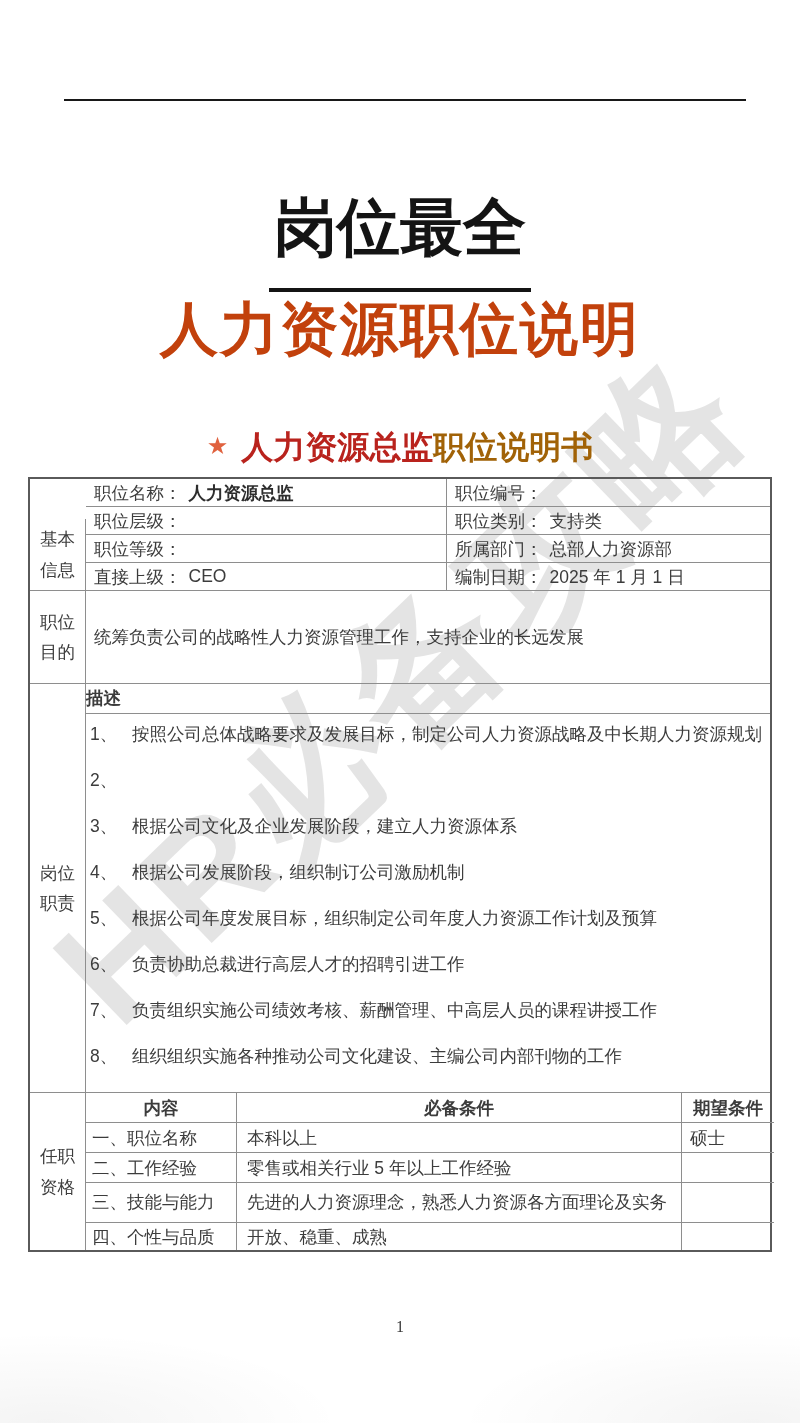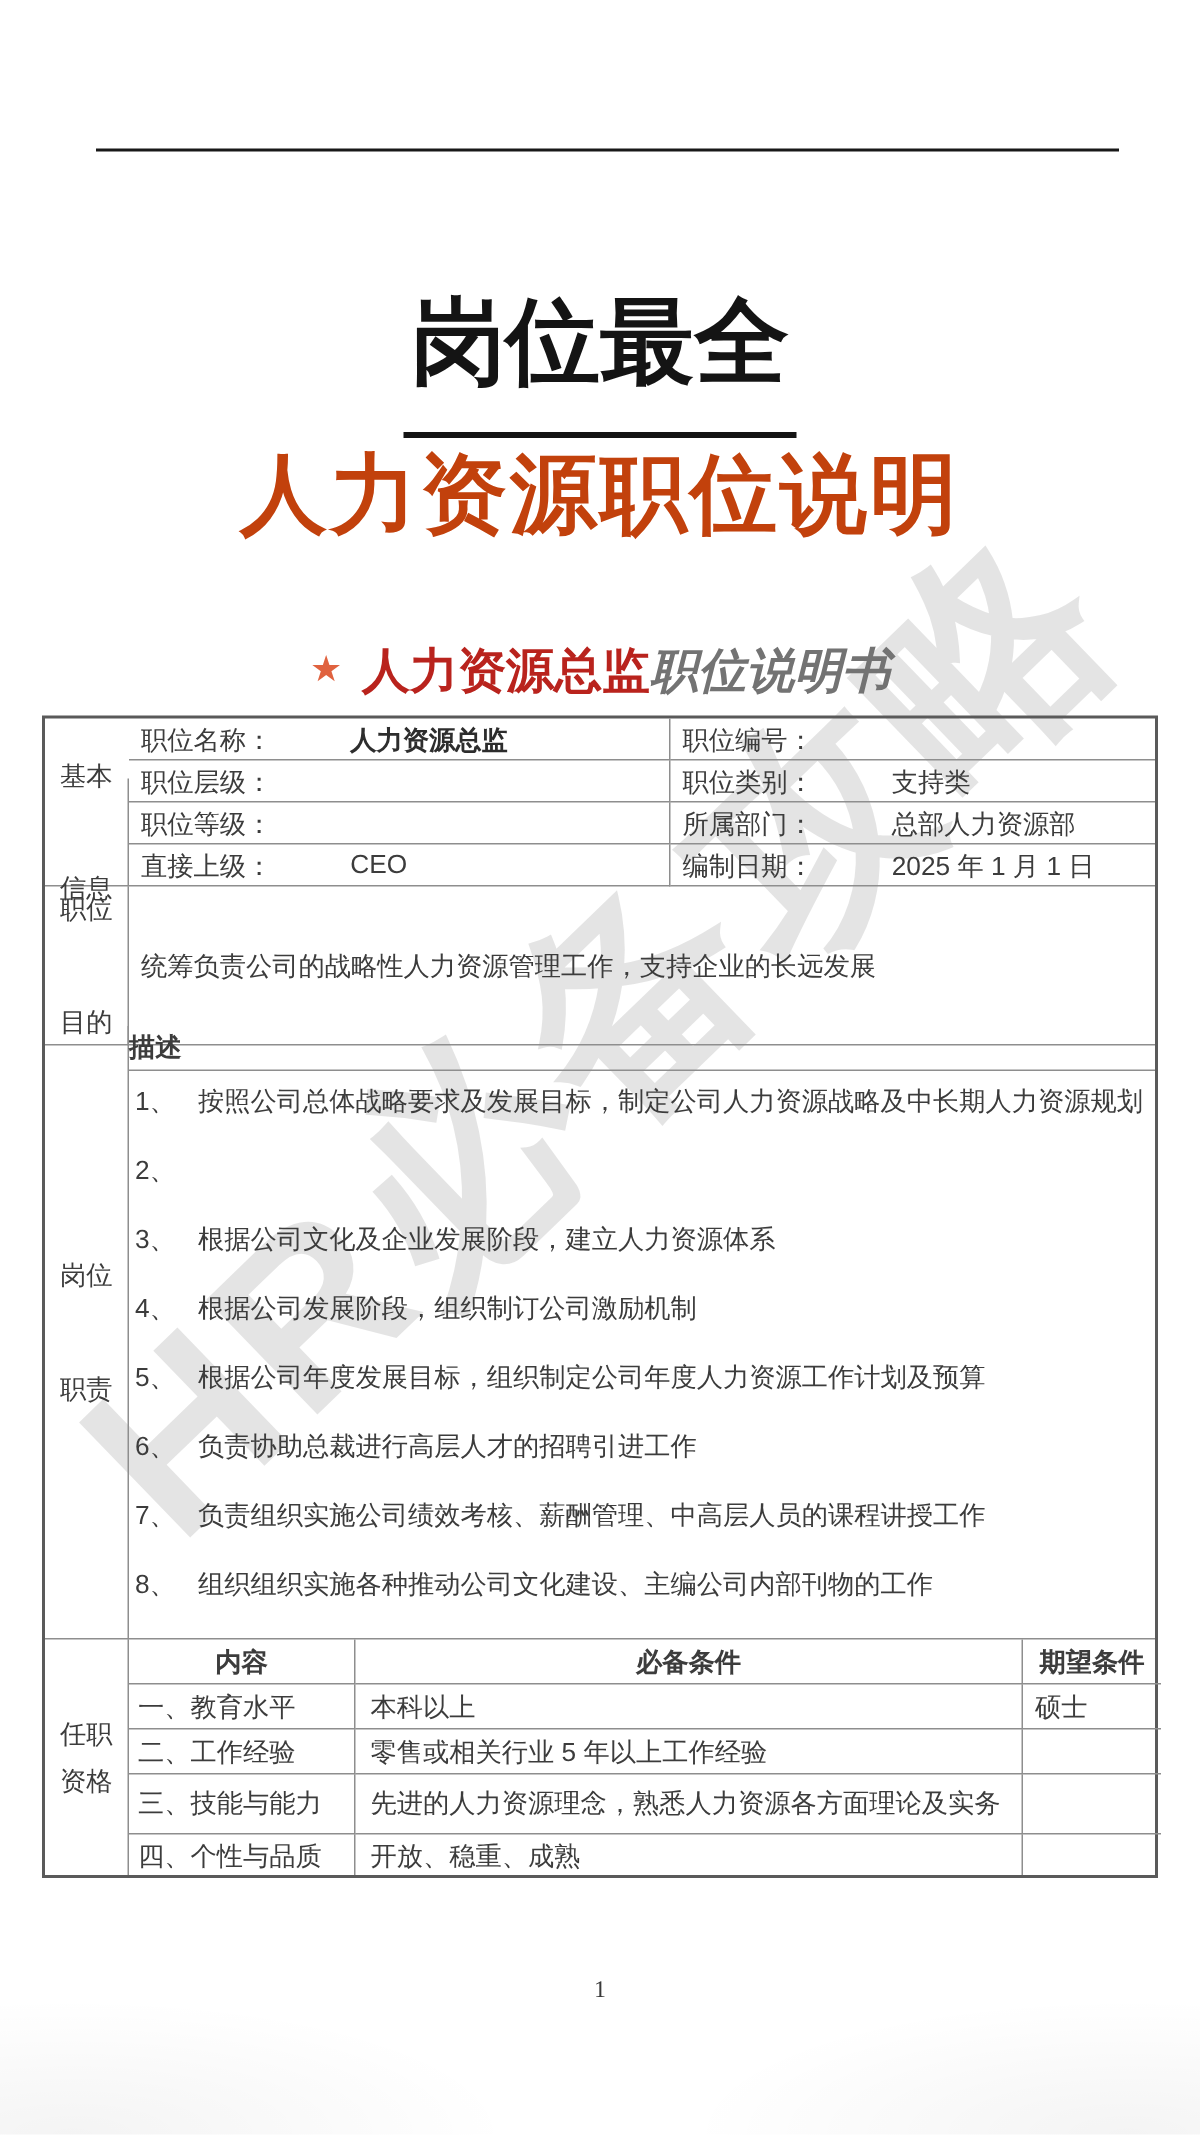--- a/index.html
+++ b/index.html
@@ -39,33 +39,33 @@
     position:absolute; top:297px; width:100%; text-align:center; z-index:1;
     font-family:"Liberation Serif","DejaVu Serif",serif;
     font-size:58px; font-weight:bold; color:#c2410c; letter-spacing:2px; line-height:1.15;
   }
   .subtitle {
     position:absolute; top:430px; width:100%; text-align:center; z-index:1;
     font-size:32px; font-weight:bold; color:#222; line-height:1.1;
   }
   .subtitle .star { color:#e0623f; font-size:24px; margin-right:13px; display:inline-block; position:relative; top:-4px; }
   .sub-red { color:#b9231d; }
-  .sub-black { color:#737373;font-style:italic; }
+  .sub-black { color:#a16207; }
 
   .doc-table {
     position:absolute; left:28px; top:477px; width:744px; z-index:1;
     border:2px solid #5a5a5a; font-size:17.5px; color:#3c3c3c;
   }
   .sec { display:grid; }
   .sec-label {
     grid-column:1; display:flex; flex-direction:column;
     justify-content:center; align-items:center;
     line-height:1.72; border-right:1px solid #8e8e8e; text-align:center;
   }
-  .bb { border-bottom:1px solid #8e8e8e;gap:45px; }
+  .bb { border-bottom:1px solid #8e8e8e; }
   .br { border-right:1px solid #8e8e8e; }
 
   .sec-basic { grid-template-columns:56px 361px 1fr; grid-auto-rows:28px; }
   .sec-basic .sec-label { grid-row:1/5;margin-top:40px; }
   .bi-cell { display:flex; align-items:center; padding-left:8px; white-space:nowrap; overflow:hidden; }
   .lbl { margin-right:7px; }
   .strong { font-weight:bold; color:#2d2d2d; }
 
   .sec-purpose { grid-template-columns:56px 1fr; height:93px; }
   .purpose-cell { display:flex; align-items:center; padding-left:8px; }
@@ -205,21 +205,21 @@
 
     <div class="sec sec-quals">
       <div class="sec-label">
         <span>任职</span>
         <span>资格</span>
       </div>
       <div class="q-cell q-head bb br">内容</div>
       <div class="q-cell q-head bb br">必备条件</div>
       <div class="q-cell q-head bb">期望条件</div>
 
-      <div class="q-cell q-content bb br">一、教育水平</div>
+      <div class="q-cell q-content bb br">一、职位名称</div>
       <div class="q-cell q-req bb br">本科以上</div>
       <div class="q-cell q-des bb">硕士</div>
 
       <div class="q-cell q-content bb br">二、工作经验</div>
       <div class="q-cell q-req bb br">零售或相关行业 5 年以上工作经验</div>
       <div class="q-cell q-des bb"></div>
 
       <div class="q-cell q-content q-tall bb br">三、技能与能力</div>
       <div class="q-cell q-req q-tall bb br">先进的人力资源理念，熟悉人力资源各方面理论及实务</div>
       <div class="q-cell q-des q-tall bb"></div>

